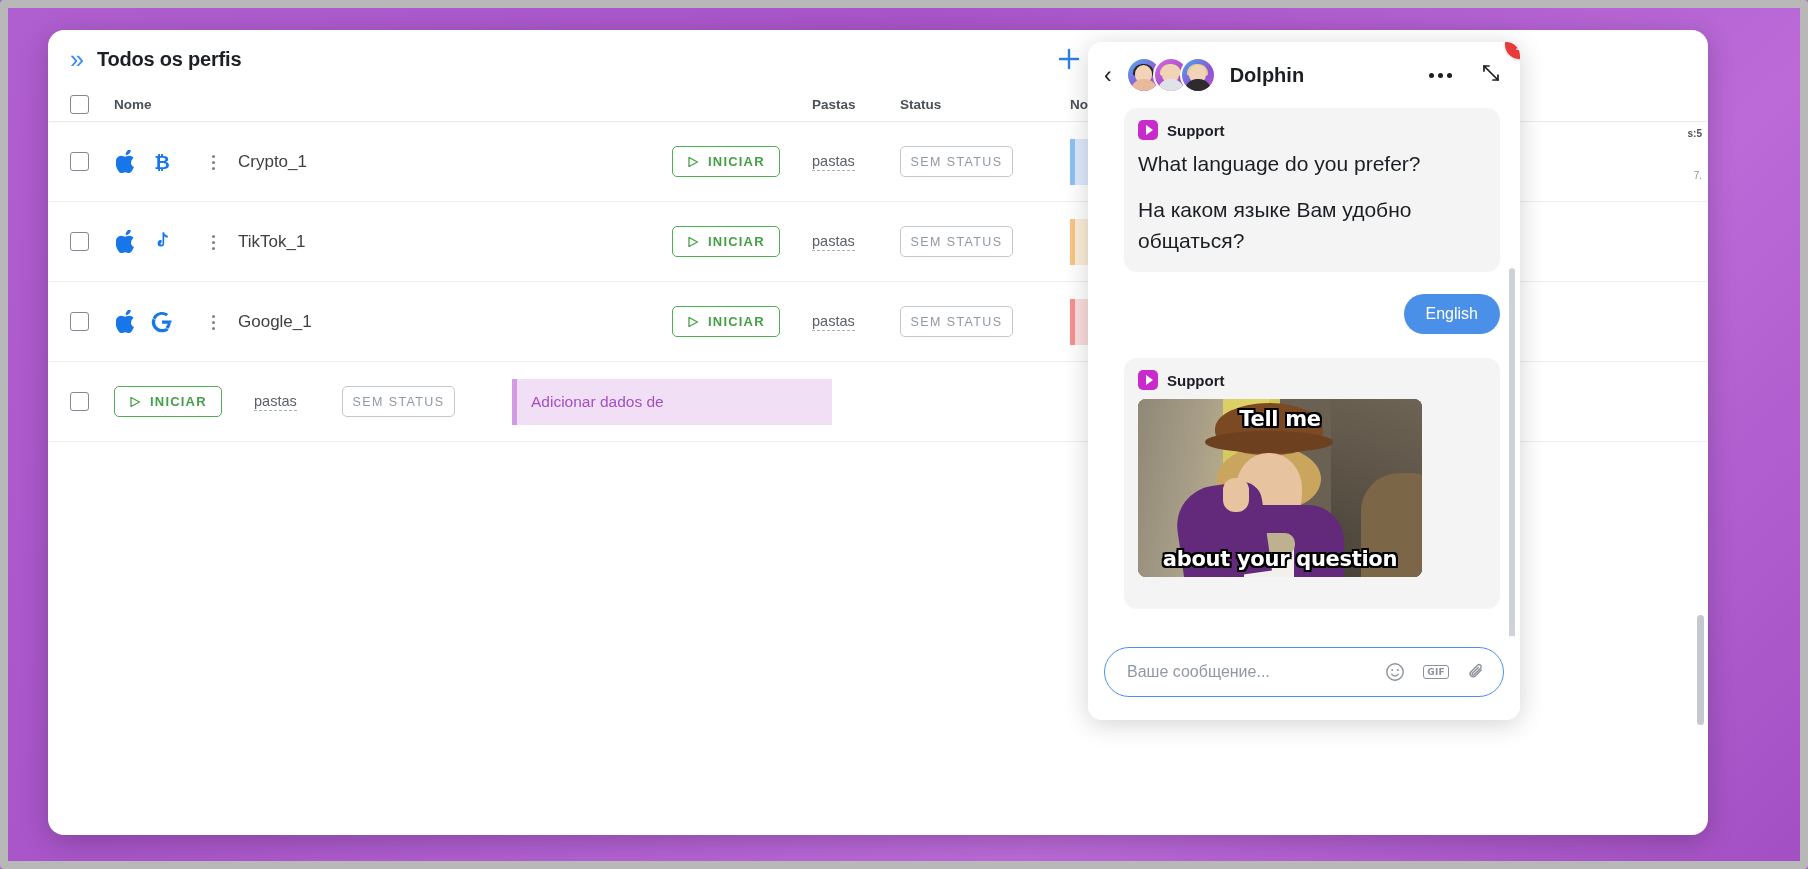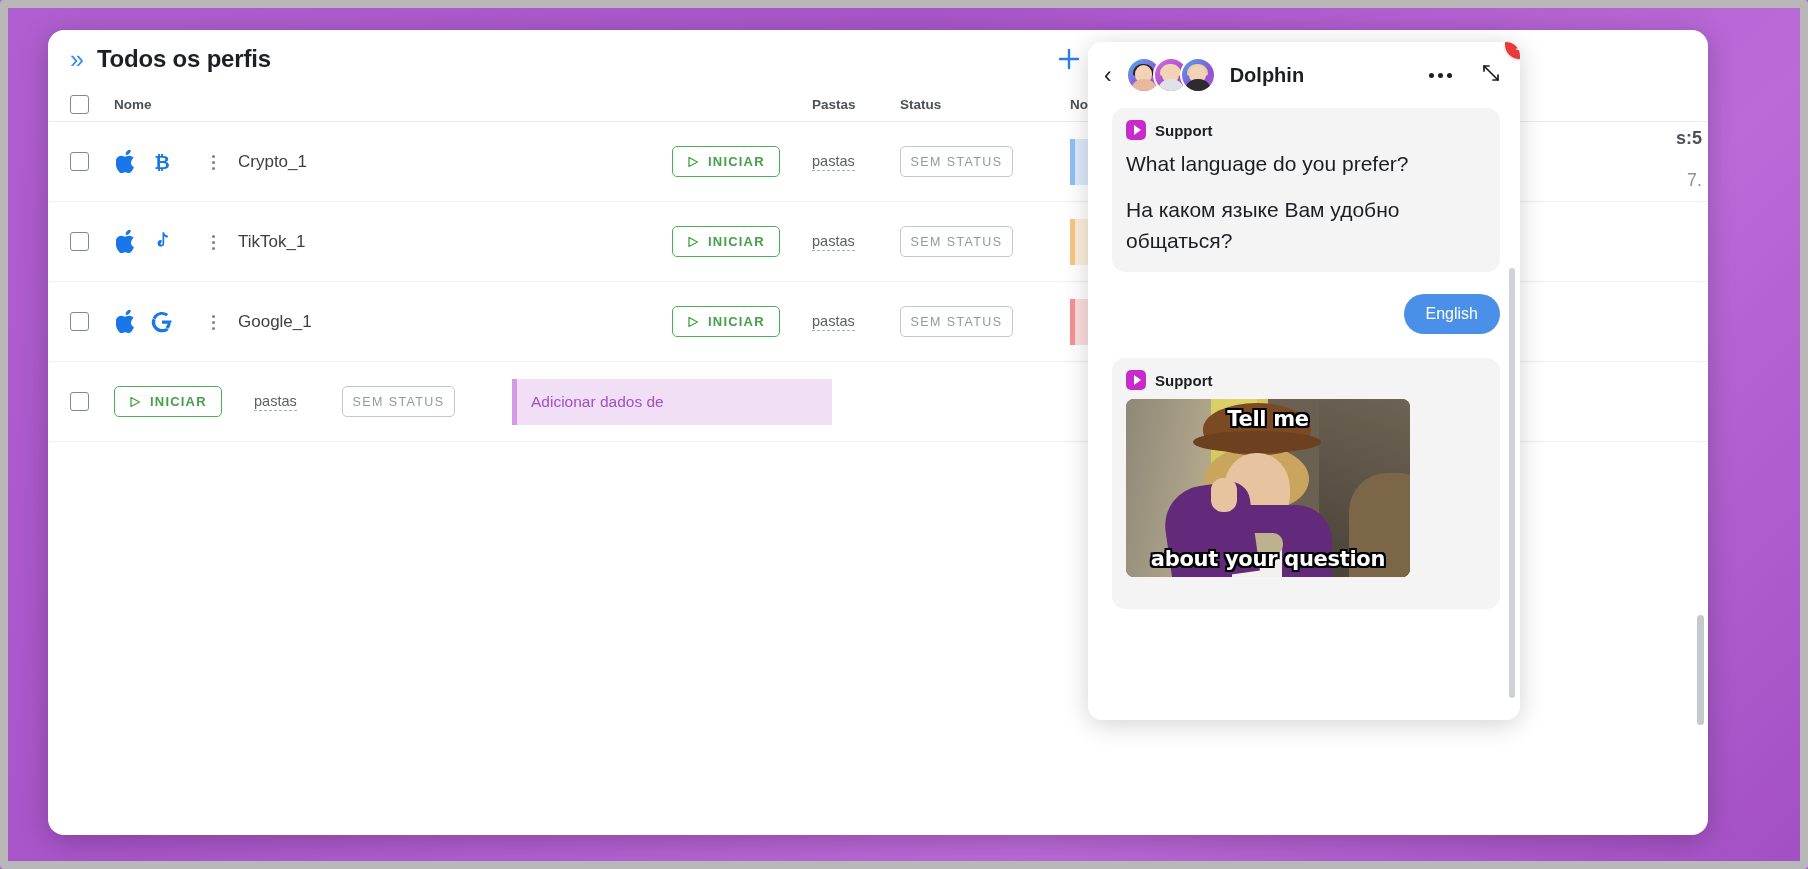--- a/index.html
+++ b/index.html
@@ -49,21 +49,21 @@
   }
   .collapse-icon {
     color: #3b8ef0;
     font-size: 25px;
     line-height: 1;
     margin-right: 16px;
     letter-spacing: -3px;
     cursor: pointer;
   }
   .page-title {
-    font-size: 24px;
+    font-size: 20px;
     font-weight: 700;
     color: #1c1f23;
     letter-spacing: -.2px;
   }
   .header-actions {
     margin-left: auto;
     display: flex;
     align-items: center;
     gap: 38px;
     padding-right: 540px;
@@ -155,21 +155,21 @@
     padding: 0 16px 0 14px;
     border-left: 5px solid;
     font-size: 15.5px;
     white-space: nowrap;
   }
 
   
   .edge-frag {
     position: absolute;
     right: 6px;
-    font-size: 18px;
+    font-size: 10px;
     color: #4b5158;
     font-weight: 700;
     white-space: nowrap;
   }
   .edge-frag.sub { font-weight: 400; color: #8c939b; }
 
   
   .app-scroll {
     position: absolute;
     right: 4px; top: 585px;
@@ -248,24 +248,23 @@
     border-radius: 50%;
     background: #e8393b;
     color: #fff; font-size: 14px; font-weight: 600;
     display: flex; align-items: center; justify-content: center;
     z-index: 6;
     box-shadow: 0 1px 3px rgba(0,0,0,.2);
   }
 
   .chat-body {
     flex: 1 1 auto;
-    padding: 0 20px 6px 4px;
+    padding: 0 20px 6px 36px;
     overflow: hidden;
     position: relative;
-    margin-left: 20px;
   }
 
   .msg-support {
     background: #f4f4f5;
     border-radius: 13px;
     padding: 12px 16px 16px 14px;
     margin-bottom: 22px;
   }
   .msg-sender { display: flex; align-items: center; gap: 9px; margin-bottom: 9px; }
   .sender-logo {
@@ -727,17 +726,40 @@
           </div>
           <div class="meme-text bottom">about your question</div>
           <div class="meme-text top">Tell me</div>
         </div>
 
       </div>
 
       <div class="chat-scroll"></div>
     </div>
 
+    <div class="chat-footer">
+      <div class="composer">
+        <input type="text" placeholder="Ваше сообщение..." style="">
+        <div class="composer-icons">
+          <span class="ci">
+            <svg width="20" height="20" viewBox="0 0 20 20">
+              <circle cx="10" cy="10" r="8.2" fill="none" stroke="#8b9299" stroke-width="1.4"></circle>
+              <circle cx="7.2" cy="8" r="1" fill="#8b9299"></circle>
+              <circle cx="12.8" cy="8" r="1" fill="#8b9299"></circle>
+              <path d="M6.6 12.2c.9 1.2 2 1.8 3.4 1.8s2.5-.6 3.4-1.8" fill="none" stroke="#8b9299" stroke-width="1.3" stroke-linecap="round"></path>
+            </svg>
+          </span>
+          <span class="ci">
+            <span class="gif-box">GIF</span>
+          </span>
+          <span class="ci">
+            <svg width="20" height="20" viewBox="0 0 20 20">
+              <path d="M14.2 8.1 L8.3 14a3 3 0 0 1-4.3-4.2l6.6-6.6a2.1 2.1 0 0 1 3 3l-6.6 6.6a1.1 1.1 0 0 1-1.6-1.5l5.9-5.9" fill="none" stroke="#8b9299" stroke-width="1.4" stroke-linecap="round" stroke-linejoin="round"></path>
+            </svg>
+          </span>
+        </div>
+      </div>
+    </div>
 
   </div>
 
   <div id="desktop-frame"></div>
 </div>
 
 </body></html>

